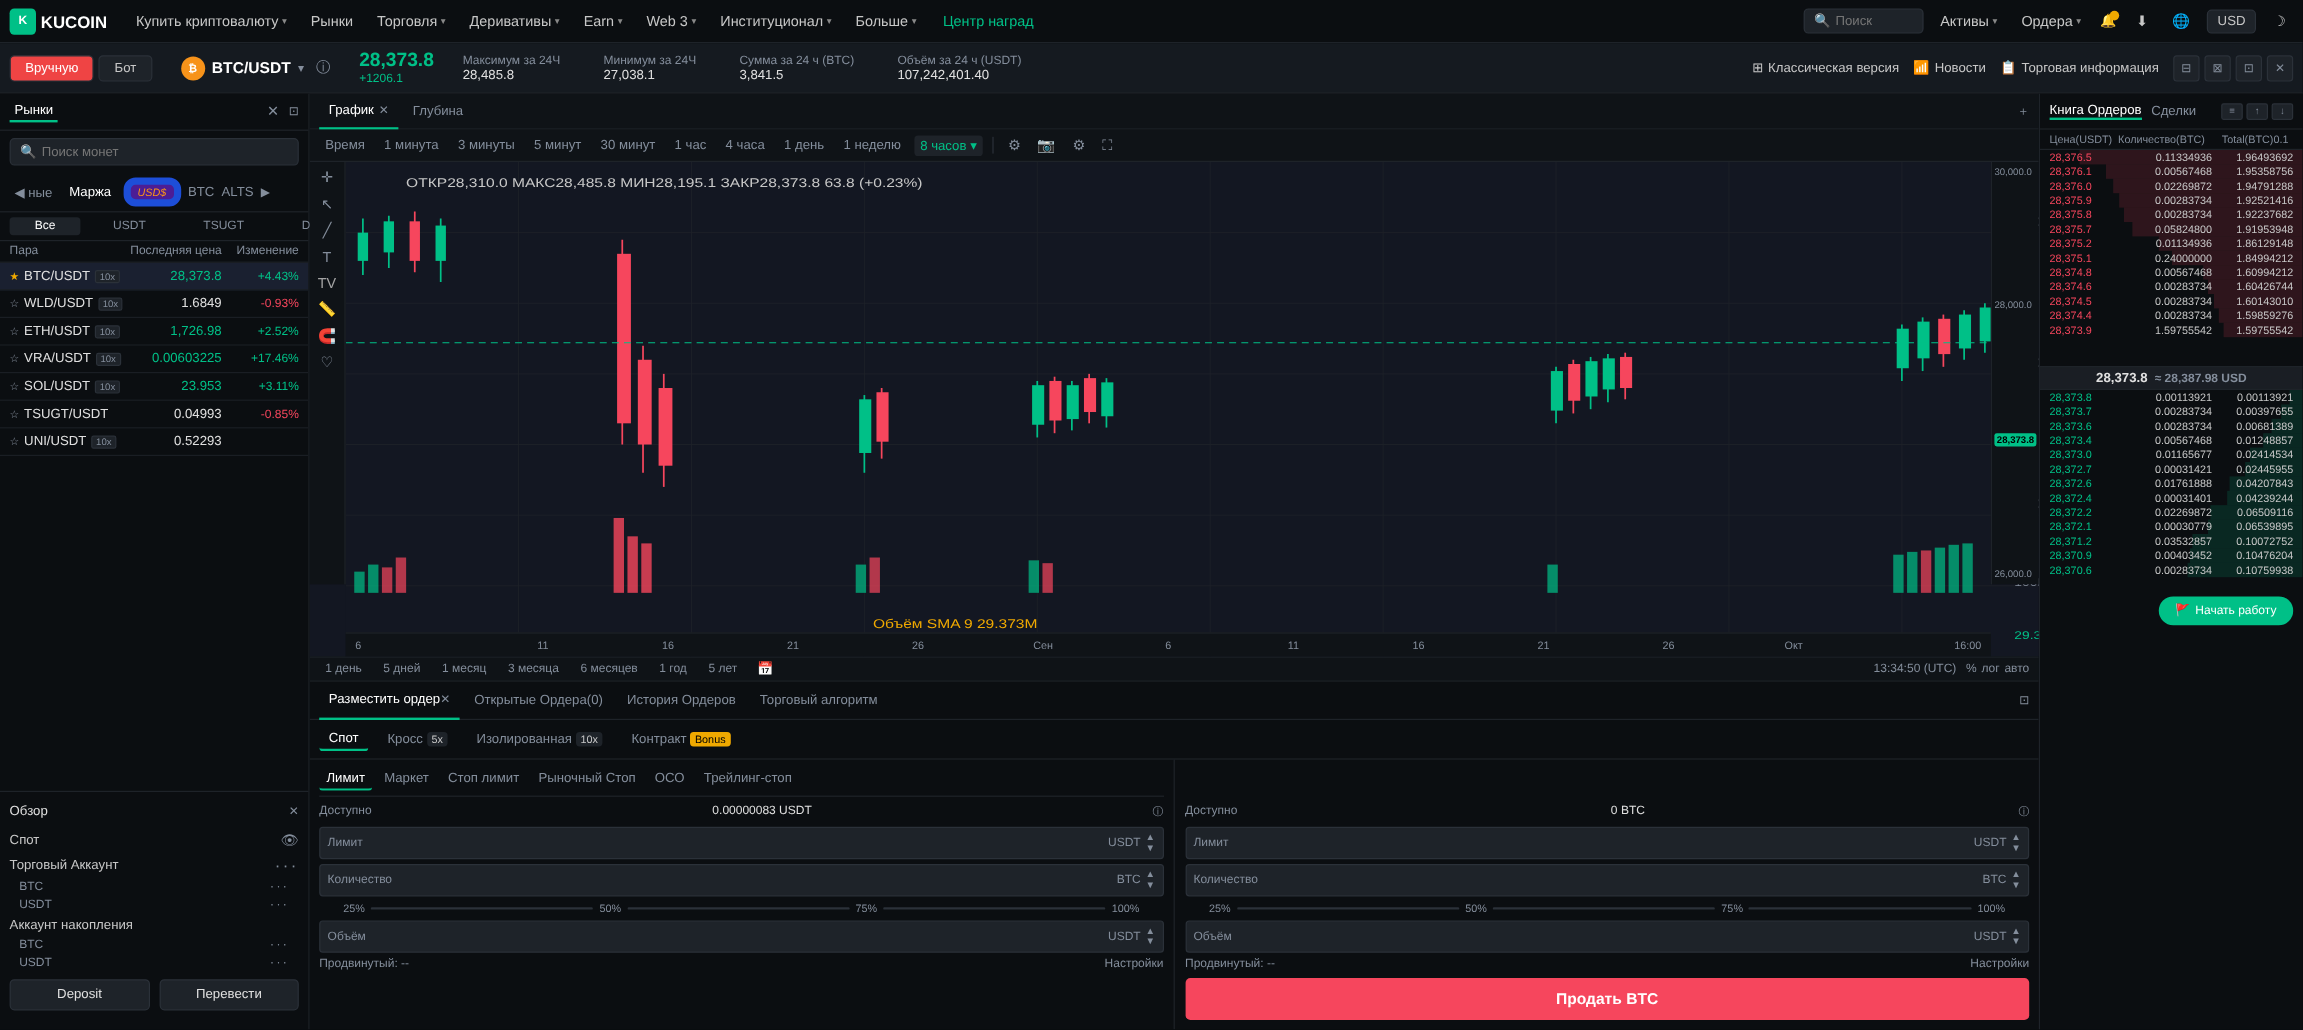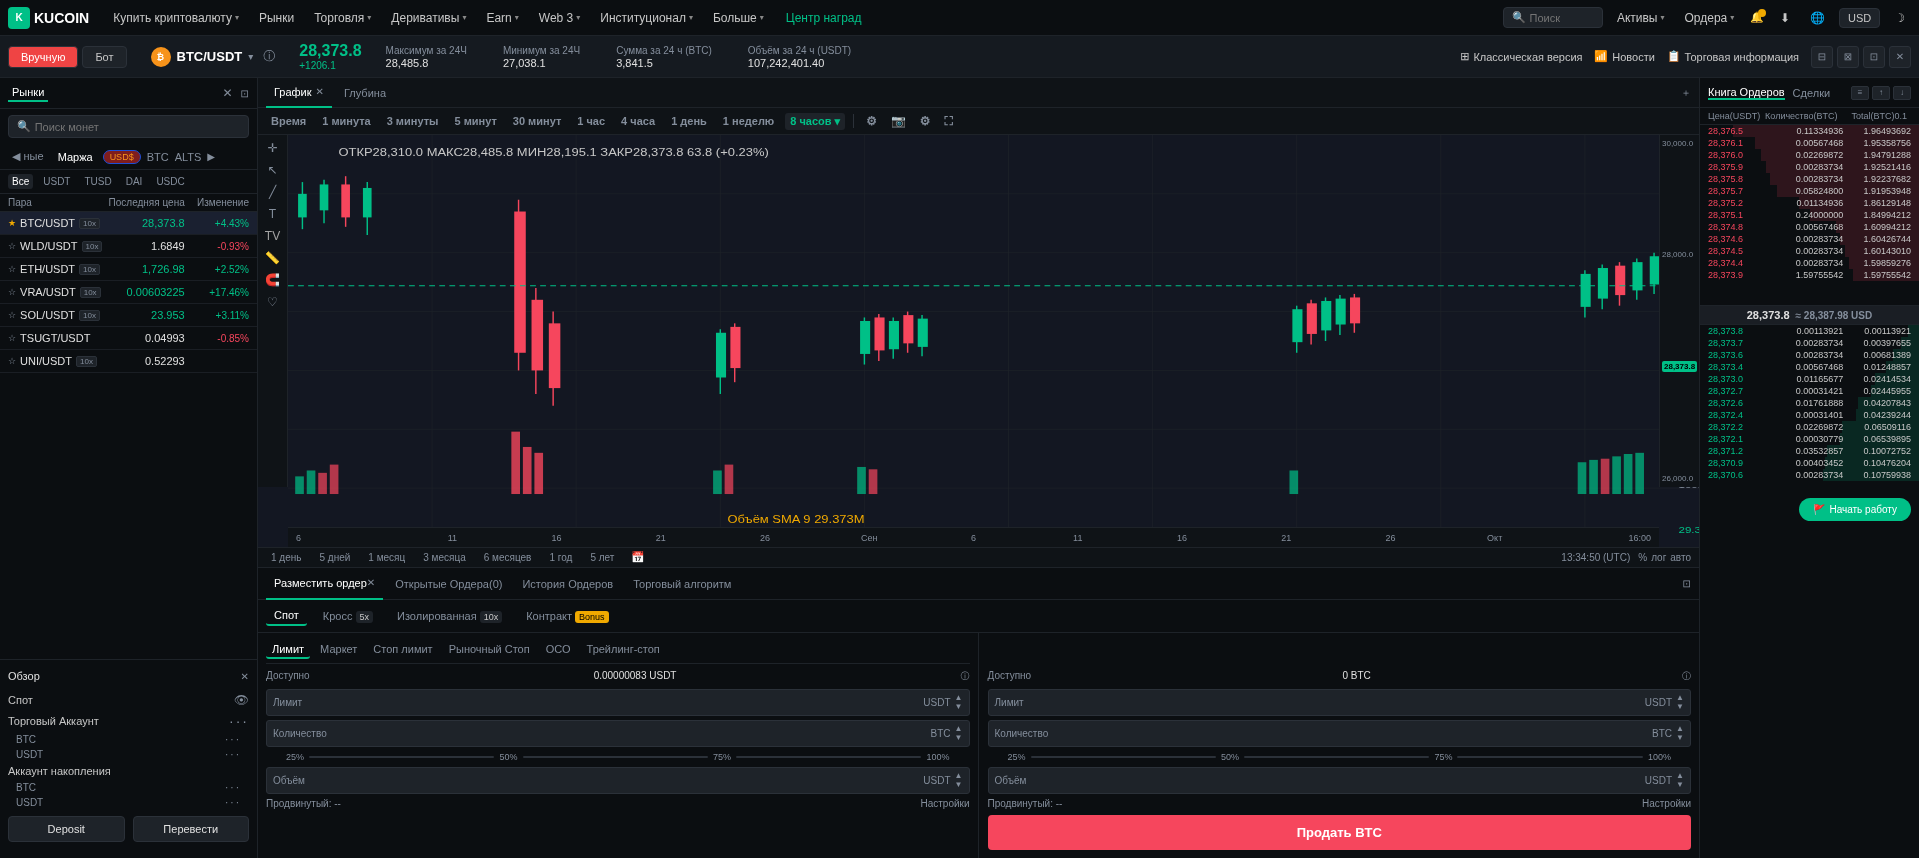--- a/index.html
+++ b/index.html
@@ -53,23 +53,23 @@
     .panel-tab.active { color: #fff; border-bottom: 2px solid #00c087; }
     .panel-close { margin-left: auto; color: #848e9c; cursor: pointer; font-size: 12px; }
     .search-row { padding: 6px 8px; }
     .search-inner { background: #1e2329; border: 1px solid #2b3139; border-radius: 4px; padding: 4px 8px; display: flex; align-items: center; gap: 4px; }
     .search-inner input { background: none; border: none; color: #c7c7c7; font-size: 11px; width: 100%; outline: none; }
     .category-tabs { display: flex; padding: 4px 8px; gap: 6px; align-items: center; border-bottom: 1px solid #1e2329; }
     .cat-tab { color: #848e9c; font-size: 11px; cursor: pointer; padding: 2px 4px; }
     .cat-tab.active { color: #fff; }
     .filter-row { display: flex; padding: 4px 8px; gap: 4px; align-items: center; border-bottom: 1px solid #1e2329; }
     .filter-tabs { display: flex; gap: 6px; }
-    .filter-tab { color: #848e9c; font-size: 10px; cursor: pointer; padding: 2px 4px; }
+    .filter-tab { color: #848e9c; font-size: 10px; cursor: pointer; padding: 2px 21px; }
     .filter-tab.active { color: #fff; background: #1e2329; border-radius: 3px; }
-    .usds-badge { background: #7f1d1d; border: 1px solid #1d4ed8; border-radius: 10px; padding: 1px 6px; color: #f7931a; font-size: 9px; }
+    .usds-badge { background: #4c1d95; border: 6px solid #1d4ed8; border-radius: 10px; padding: 1px 6px; color: #f7931a; font-size: 9px; font-style: italic; }
     .col-headers { display: flex; padding: 3px 8px; color: #848e9c; font-size: 10px; border-bottom: 1px solid #1e2329; }
     .col-pair { flex: 1.2; }
     .col-price { flex: 1; text-align: right; }
     .col-change { flex: 0.8; text-align: right; }
     .pairs-list { flex: 1; overflow-y: auto; }
     .pairs-list::-webkit-scrollbar { width: 3px; }
     .pairs-list::-webkit-scrollbar-track { background: #0b0e11; }
     .pairs-list::-webkit-scrollbar-thumb { background: #2b3139; }
     .pair-row { display: flex; align-items: center; padding: 5px 8px; cursor: pointer; border-bottom: 1px solid #1a1e24; }
     .pair-row.active { background: #1a2030; }
@@ -93,21 +93,21 @@
     .deposit-row { display: flex; gap: 8px; padding: 6px 0; }
     .deposit-btn { flex: 1; background: #1e2329; border: 1px solid #2b3139; border-radius: 4px; padding: 6px; color: #e0e0e0; font-size: 11px; text-align: center; cursor: pointer; }
     .transfer-btn { flex: 1; background: #1e2329; border: 1px solid #2b3139; border-radius: 4px; padding: 6px; color: #e0e0e0; font-size: 11px; text-align: center; cursor: pointer; }
 
     
     #center-panel { flex: 1; display: flex; flex-direction: column; overflow: hidden; }
     .chart-tabs { display: flex; align-items: center; background: #0f1317; border-bottom: 1px solid #1e2329; padding: 0 8px; height: 30px; gap: 4px; }
     .chart-tab { color: #848e9c; font-size: 11px; padding: 0 8px; height: 30px; display: flex; align-items: center; cursor: pointer; }
     .chart-tab.active { color: #fff; border-bottom: 2px solid #00c087; }
     .chart-tab-close { color: #848e9c; font-size: 10px; margin-left: 4px; }
-    .chart-toolbar { display: flex; align-items: center; background: #0f1317; padding: 4px 8px; gap: 6px; border-bottom: 1px solid #1e2329; flex-wrap: wrap; font-weight: bold; }
+    .chart-toolbar { display: flex; align-items: center; background: #0f1317; padding: 4px 8px; gap: 6px; border-bottom: 1px solid #1e2329; flex-wrap: wrap; }
     .timeframe-btn { color: #848e9c; font-size: 11px; padding: 2px 5px; cursor: pointer; border-radius: 3px; }
     .timeframe-btn.active { background: #1e2329; color: #00c087; }
     .tb-divider { width: 1px; height: 14px; background: #2b3139; margin: 0 2px; }
     .tb-icon { color: #848e9c; font-size: 12px; padding: 2px 4px; cursor: pointer; }
     .date-labels { display: flex; justify-content: space-between; padding: 2px 8px; color: #848e9c; font-size: 9px; background: #0f1317; border-top: 1px solid #1e2329; }
     .time-range-bar { display: flex; align-items: center; padding: 3px 8px; gap: 8px; background: #0f1317; border-top: 1px solid #1e2329; }
     .tr-btn { color: #848e9c; font-size: 10px; padding: 1px 5px; cursor: pointer; border-radius: 3px; }
     .time-display { margin-left: auto; color: #848e9c; font-size: 10px; }
     .pct-log-auto { display: flex; gap: 4px; }
     .pla-btn { color: #848e9c; font-size: 10px; cursor: pointer; }
@@ -330,21 +330,21 @@
       <span class="cat-tab active">Маржа</span>
       <div class="usds-badge">USD$</div>
       <span style="color:#848e9c; font-size:11px; cursor:pointer;">BTC</span>
       <span style="color:#848e9c; font-size:11px; cursor:pointer;">ALTS</span>
       <span style="color:#848e9c; font-size:10px;">▶</span>
     </div>
     <div class="filter-row">
       <div class="filter-tabs">
         <span class="filter-tab active">Все</span>
         <span class="filter-tab">USDT</span>
-        <span class="filter-tab">TUSD</span>
+        <span class="filter-tab">TSUGT</span>
         <span class="filter-tab">DAI</span>
         <span class="filter-tab">USDC</span>
       </div>
     </div>
     <div class="col-headers">
       <span class="col-pair">Пара</span>
       <span class="col-price">Последняя цена</span>
       <span class="col-change">Изменение</span>
     </div>
     <div class="pairs-list">

